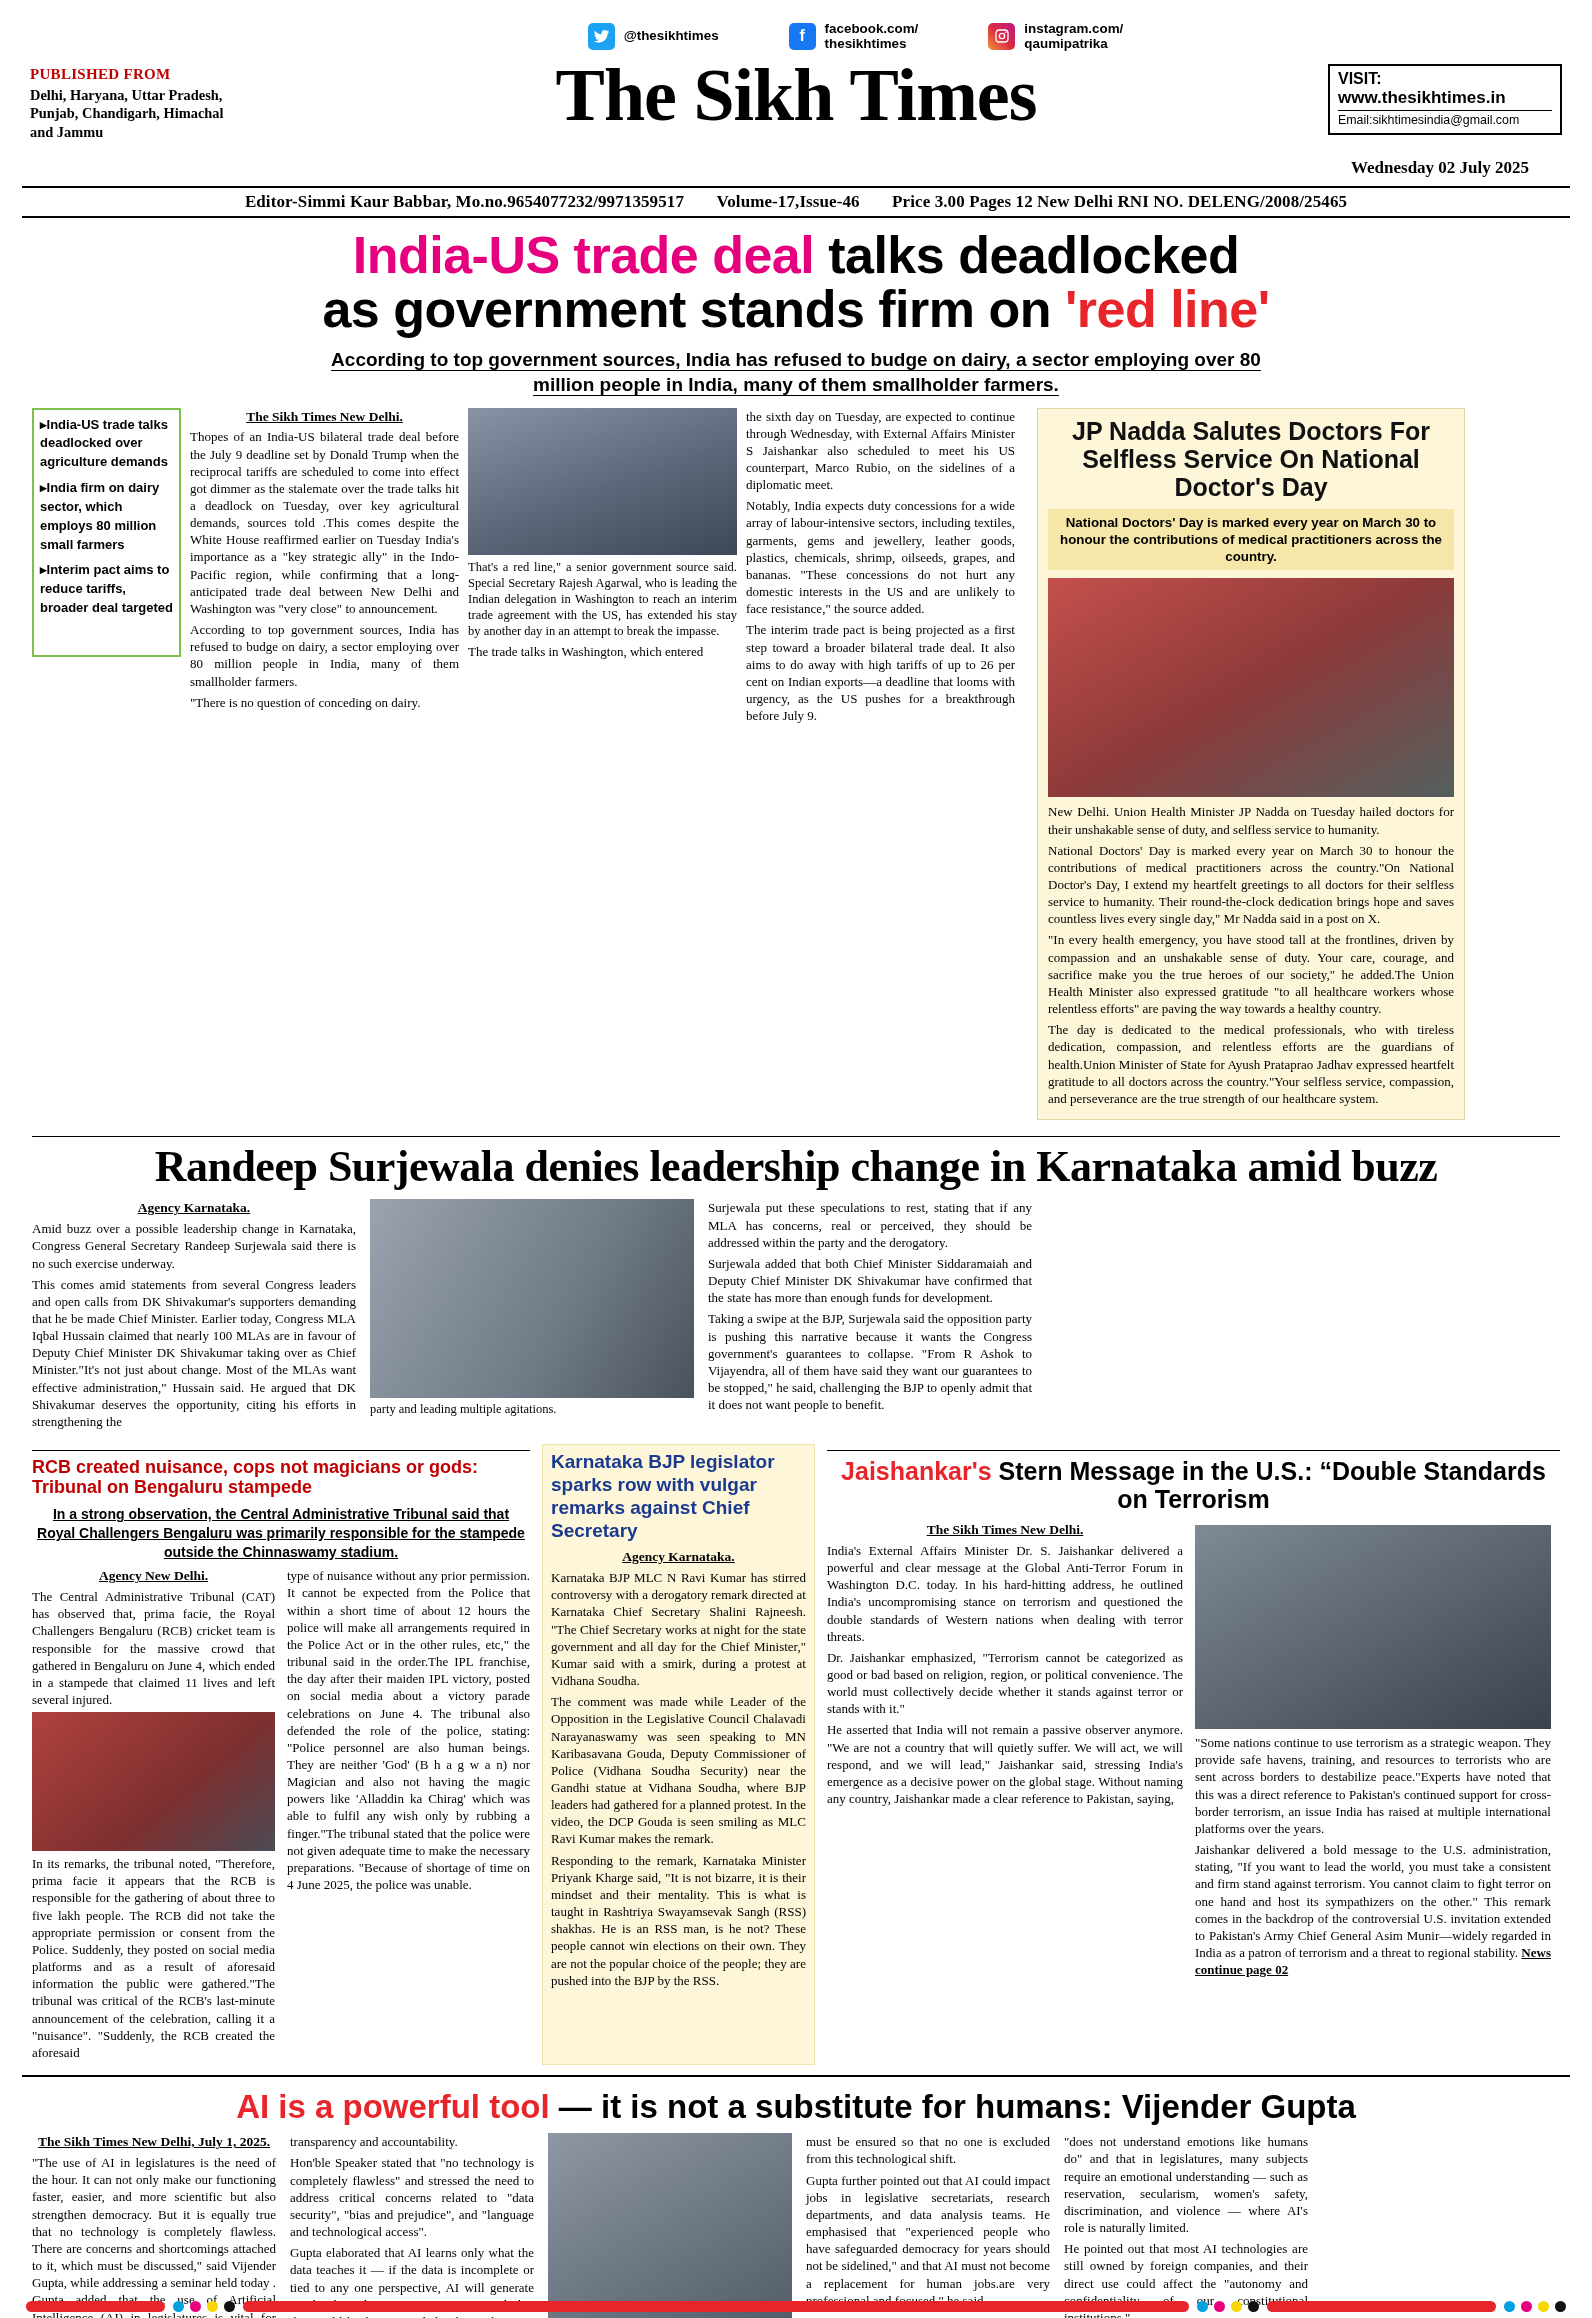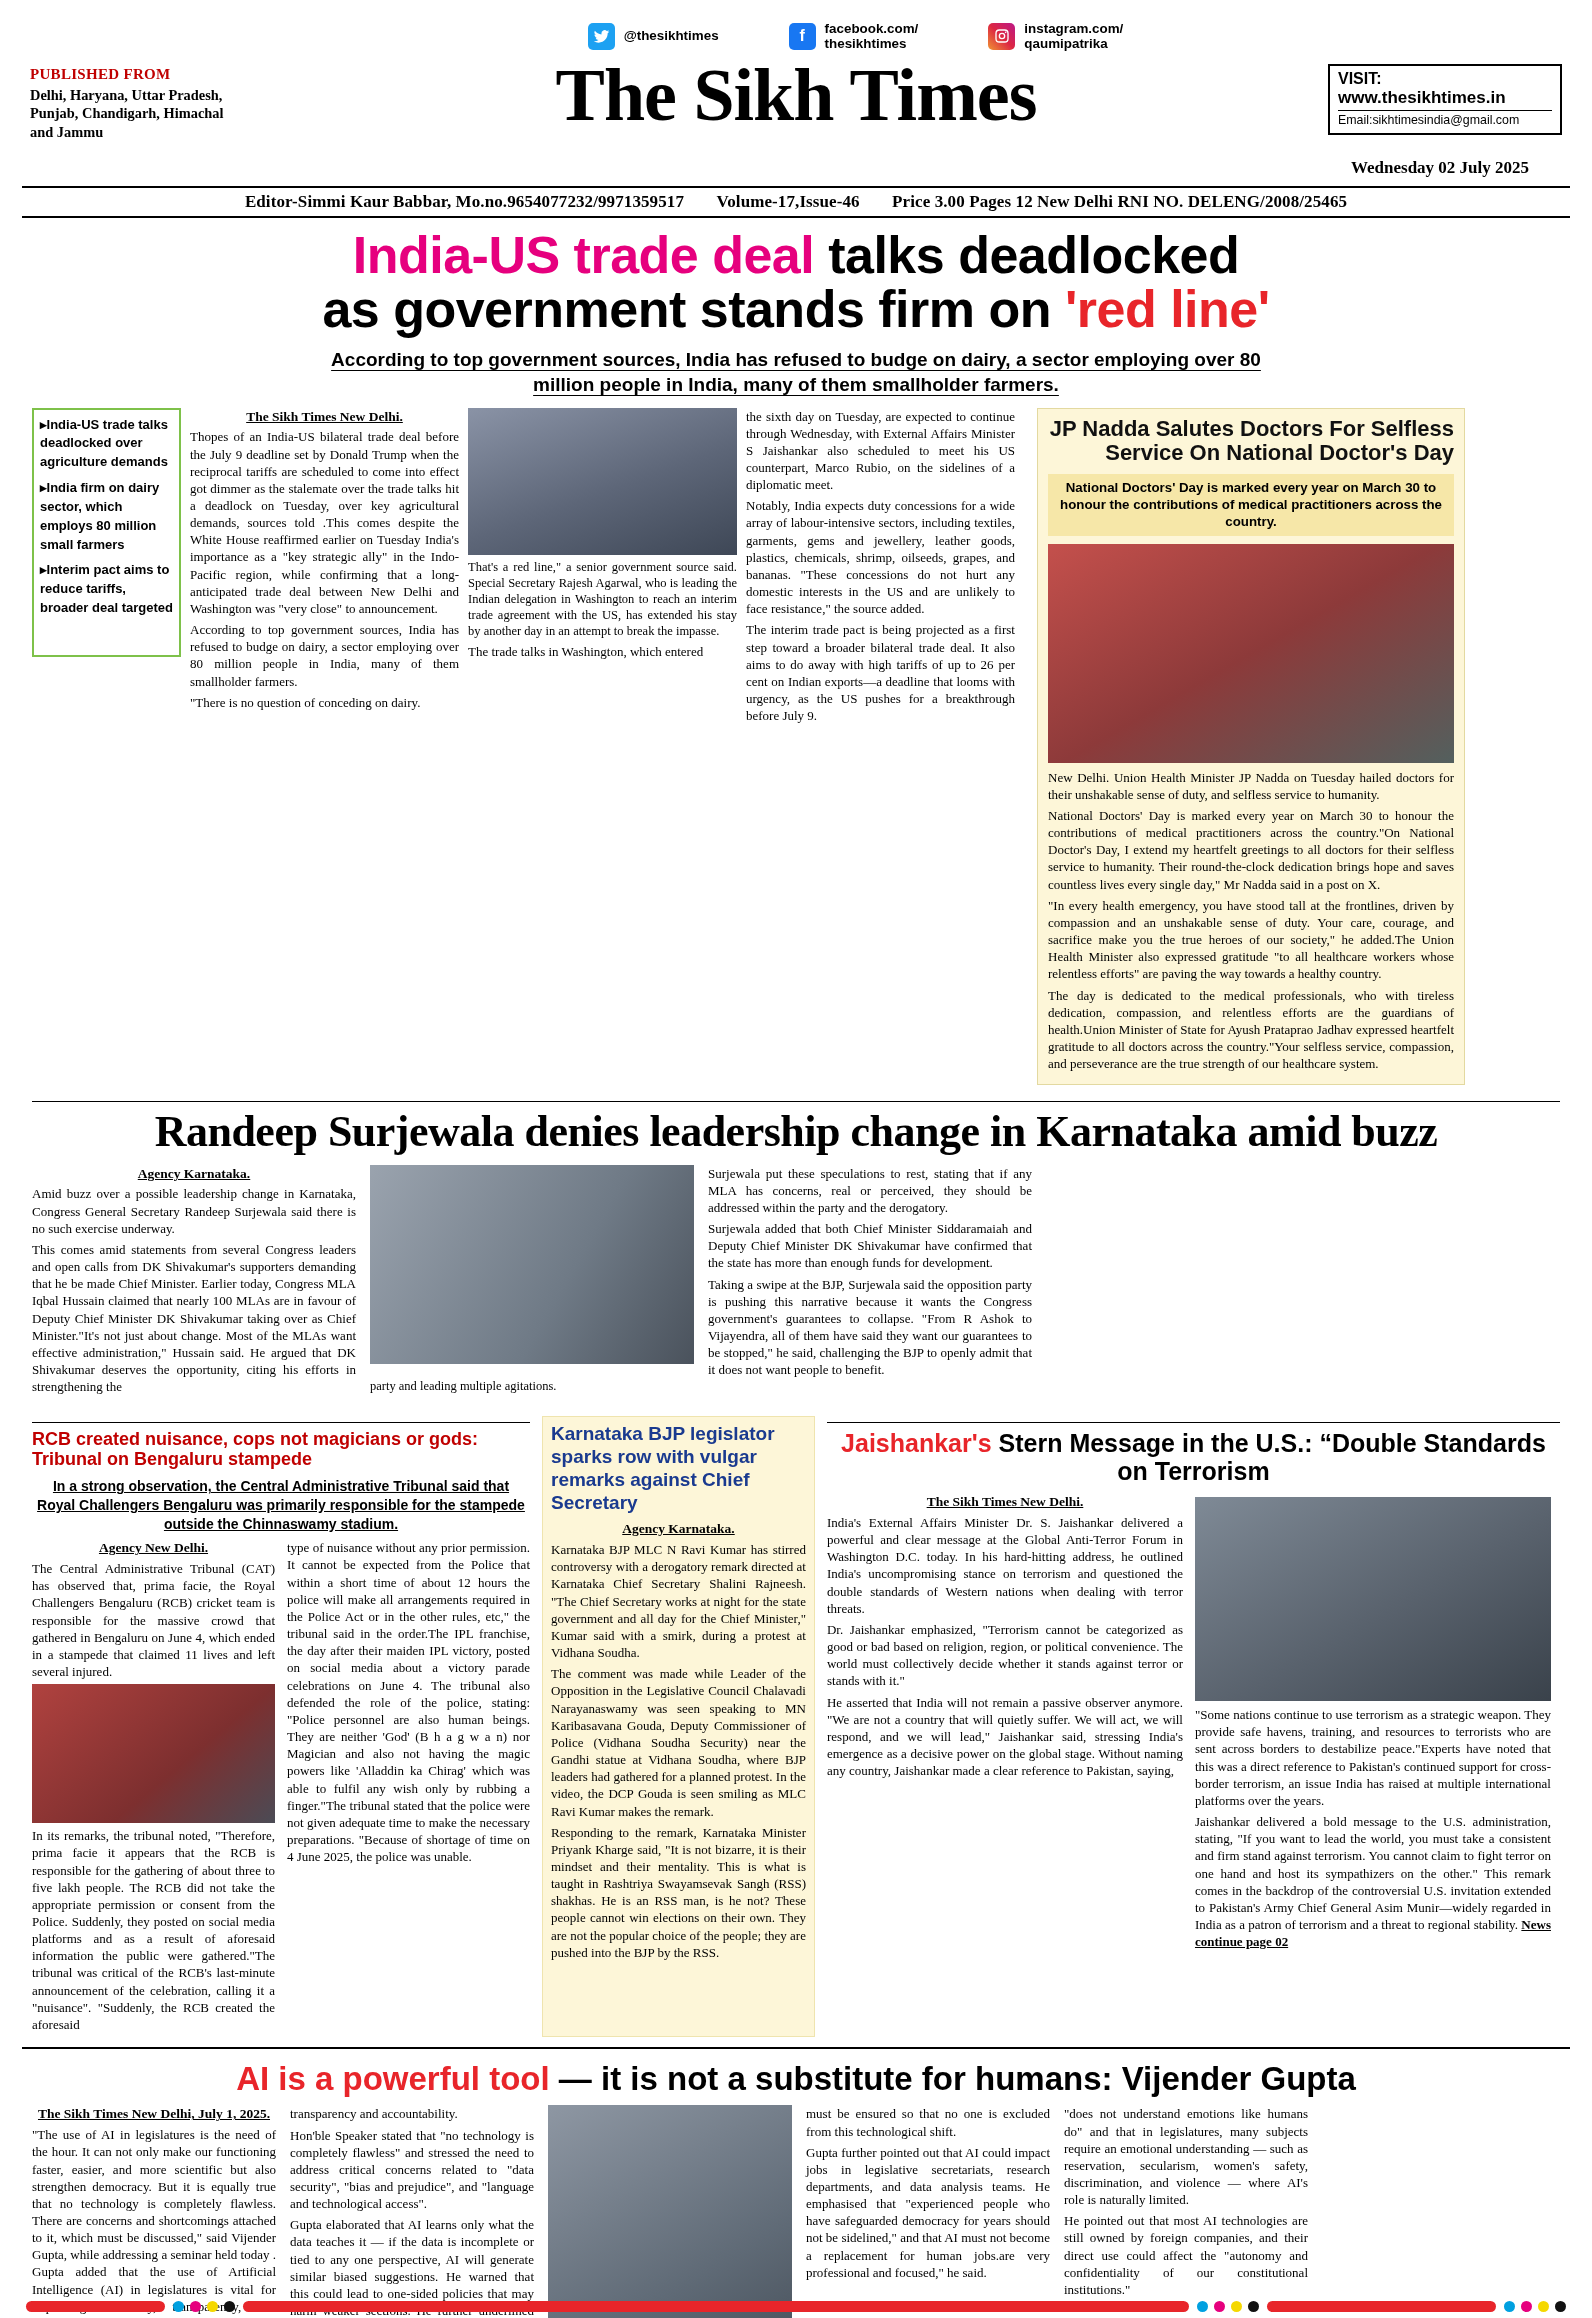--- a/index.html
+++ b/index.html
@@ -71,25 +71,25 @@
   
   .sec1 { display:flex; gap:10px; padding:6px 10px 0 10px; }
   .sec1-left { width:995px; display:flex; gap:9px; }
   .bullets {
     width:149px; border:2px solid #7ec14a; padding:6px 6px; font-family:"Liberation Sans",sans-serif;
     font-size:13px; font-weight:bold; line-height:1.45; height:249px;
   }
   .bullets div { margin-bottom:7px; }
   .s1c { width:269px; }
   .photo { background:#c9c9c9; width:100%; display:block; }
-  .figcap { font-size:12.5px; line-height:1.28; text-align:justify; margin-top:14px; }
+  .figcap { font-size:12.5px; line-height:1.28; text-align:justify; margin-top:3px; }
 
   
   .nadda { width:428px; background:#fdf6d8; border:1px solid #e3d9a0; padding:8px 10px; }
-  .nadda h2 { font-family:"Liberation Sans",sans-serif; color:#111; font-size:22px; line-height:1.12; margin:0 0 8px 0; font-weight:bold; text-align:right; }
+  .nadda h2 { font-family:"Liberation Sans",sans-serif; color:#111; font-size:25px; line-height:1.12; margin:0 0 8px 0; font-weight:bold; text-align:center; }
   .nadda .kicker { background:#f6e7a8; font-family:"Liberation Sans",sans-serif; font-size:13.3px; font-weight:bold; text-align:center; line-height:1.3; padding:5px 4px; }
   .nadda .ph { margin:8px 0 6px 0; height:219px; background:#bdbdbd; }
   .nadda .col { font-size:13px; }
 
   
   .sec2 { padding:10px 10px 0 10px; }
   .h2-big { text-align:center; font-family:"Liberation Serif",serif; font-weight:bold; font-size:44px; line-height:1.1; letter-spacing:-0.5px; }
   .sec2-cols { display:flex; gap:14px; margin-top:8px; }
   .sec2-cols .c { width:324px; }
   .sec2-photo { width:324px; height:199px; background:#c2c2c2; }

